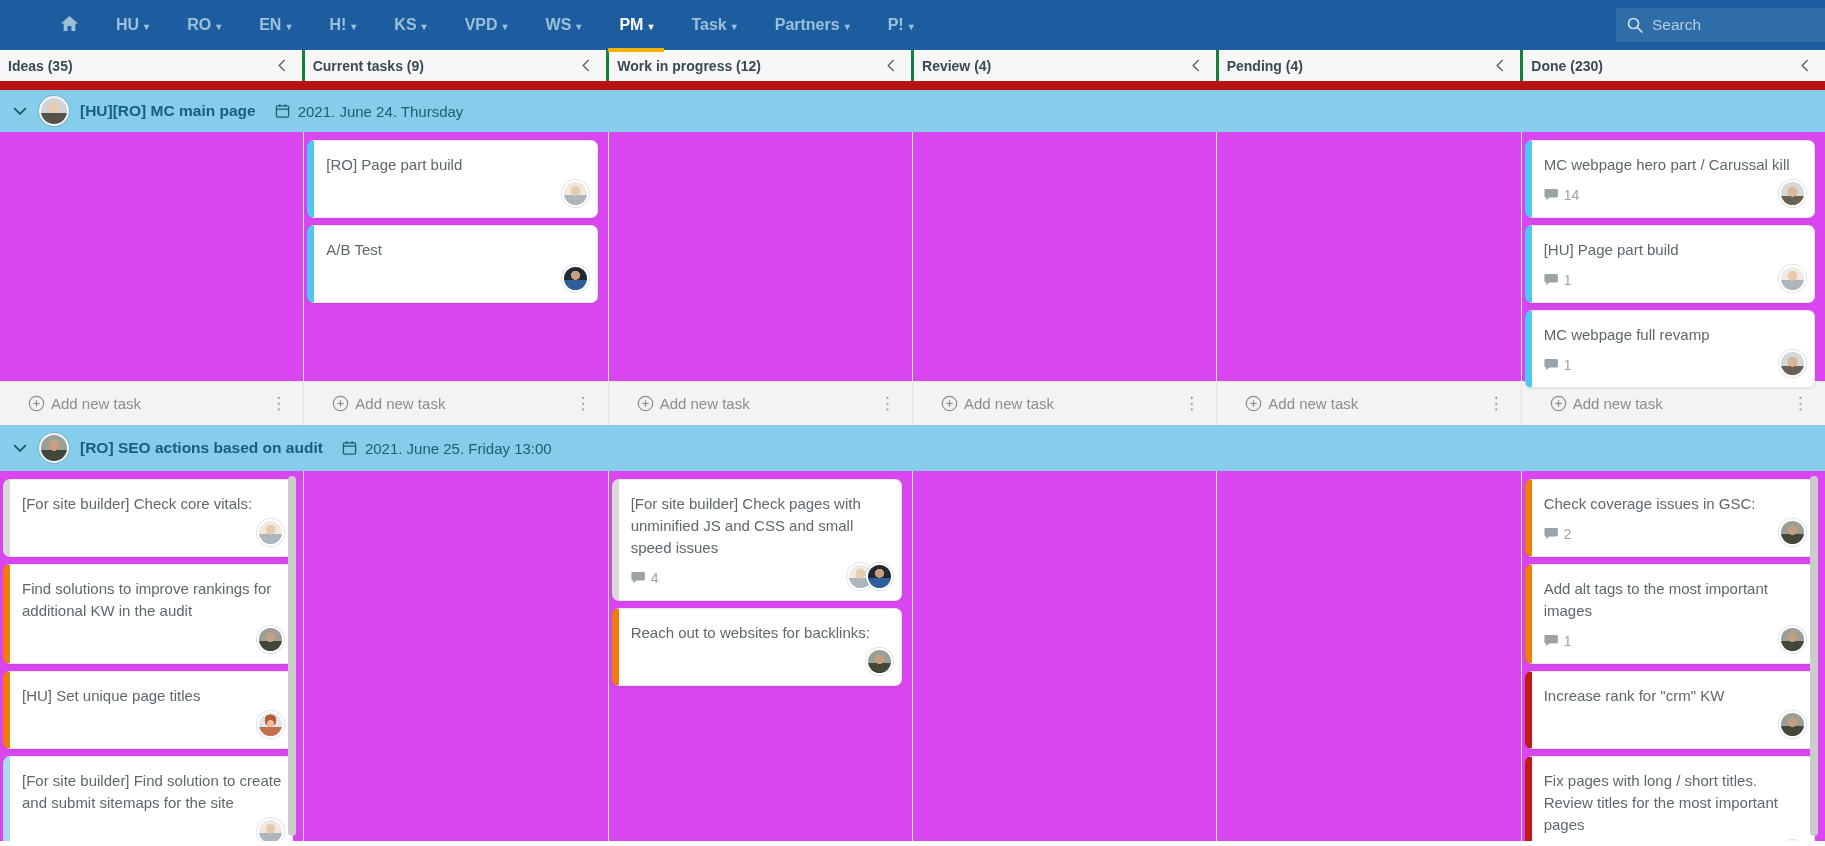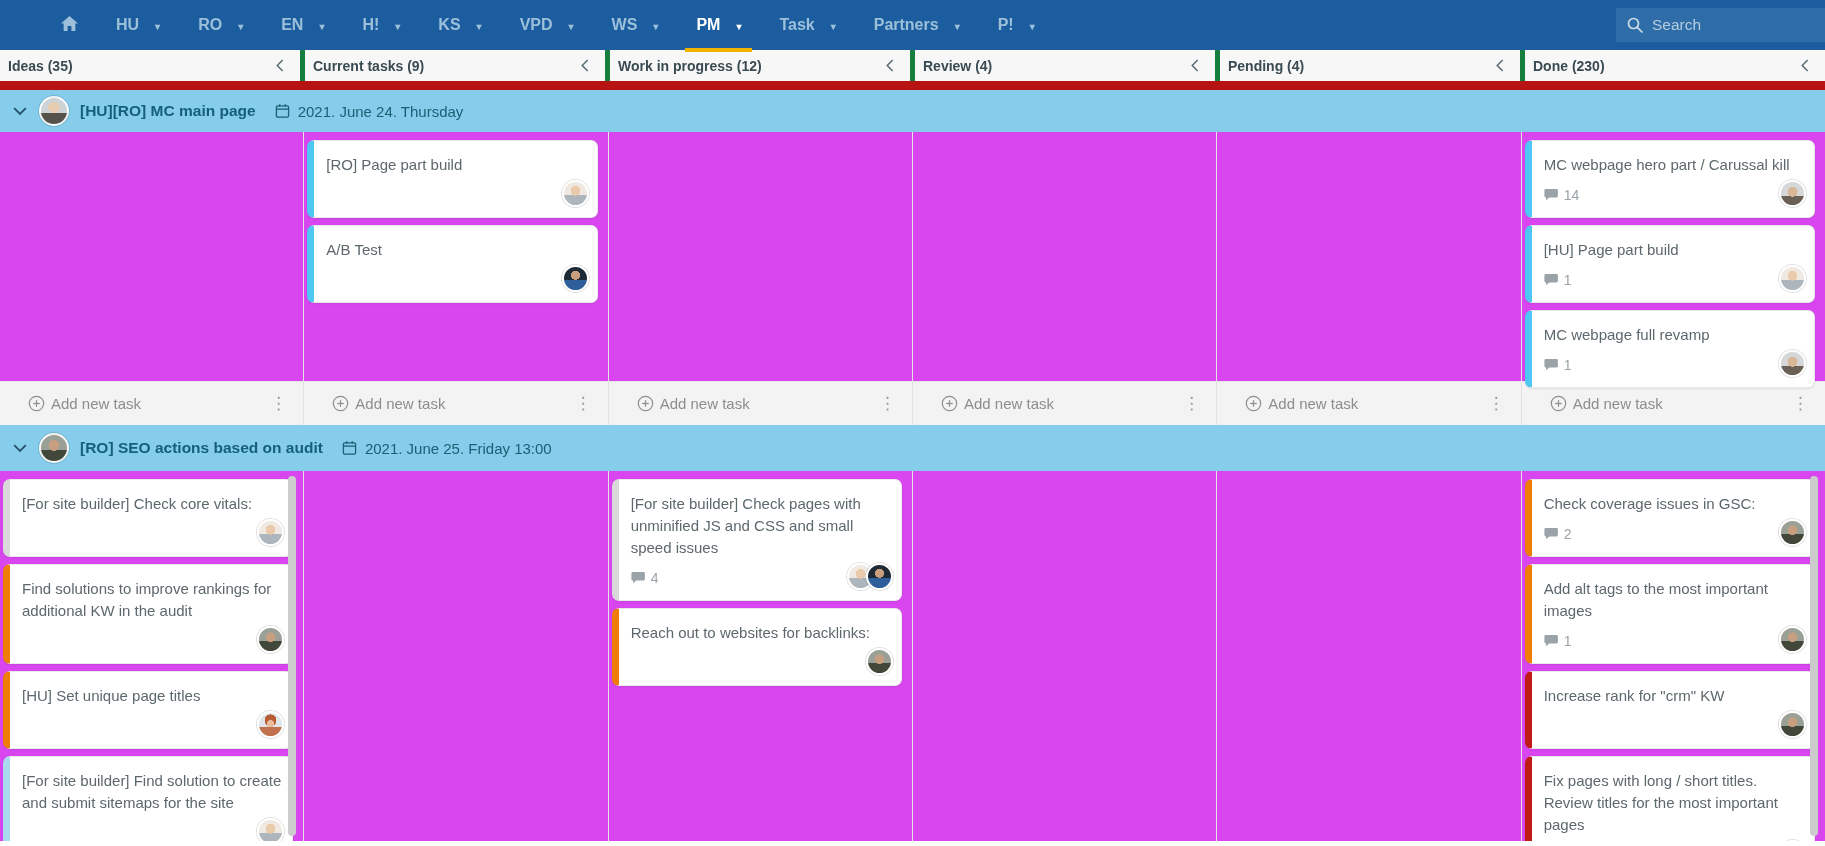--- a/index.html
+++ b/index.html
@@ -5,36 +5,36 @@
   * { margin:0; padding:0; box-sizing:border-box; }
   html,body { width:1825px; height:846px; overflow:hidden; background:#fff;
               font-family:"Liberation Sans", sans-serif; }
 
   
   .nav { height:50px; background:var(--navbar-bg,#1c5d9f); display:flex; align-items:center; position:relative; }
   .brand { display:flex; align-items:center; gap:9px; padding-left:10px; min-width:215px; }
   .brand-icon { margin-top:-3px; }
   .brand-text { color:#fff; font-size:27px; font-weight:700; letter-spacing:.3px; }
   .nav-menus { display:flex; align-items:center; height:100%; margin-left:42px; }
-  .nav-item { height:100%; display:flex; align-items:center; gap:16px; padding:0 19px;
+  .nav-item { height:100%; display:flex; align-items:center; gap:5px; padding:0 19px;
               color:#9cc0da; font-weight:700; font-size:16px; cursor:pointer; position:relative; }
   .nav-item .caret { font-size:10px; margin-top:2px; }
   .nav-item.active { color:#fff; }
   .nav-item.active::after { content:""; position:absolute; left:8px; right:8px; bottom:-2px;
               height:4px; background:var(--gold,#f0b400); }
   .search { position:absolute; right:0; top:8px; width:209px; height:34px;
             background:var(--search-bg,#2e6da8); display:flex; align-items:center; padding:0 11px; gap:9px; }
   .search input { background:transparent; border:none; outline:none; color:#fff; font-size:15.5px; width:100%;
                   font-family:"Liberation Sans", sans-serif; }
   .search input::placeholder { color:#b6cddf; }
 
   
   .col-headers { display:flex; height:31px; background:#f7f7f7; }
   .col-head { flex:1; display:flex; align-items:center; justify-content:space-between;
-              padding:0 13px 0 8px; border-right:5px solid #15803d;
+              padding:0 13px 0 8px; border-right:3px solid #15803d;
               font-size:14px; font-weight:700; color:#3a4a52; }
   .col-head:last-child { border-right:none; }
   .col-head .col-chev { display:flex; align-items:center; cursor:pointer; }
 
   .red-divider { height:9px; background:var(--divider-red,#b81313); }
 
   
   .lane-header { height:42px; background:var(--lane-bg,#85cdea); display:flex; align-items:center; padding:0 13px; }
   .lane-header-2 { height:46px; }
   .lane-chev { display:flex; align-items:center; margin-right:12px; cursor:pointer; }

